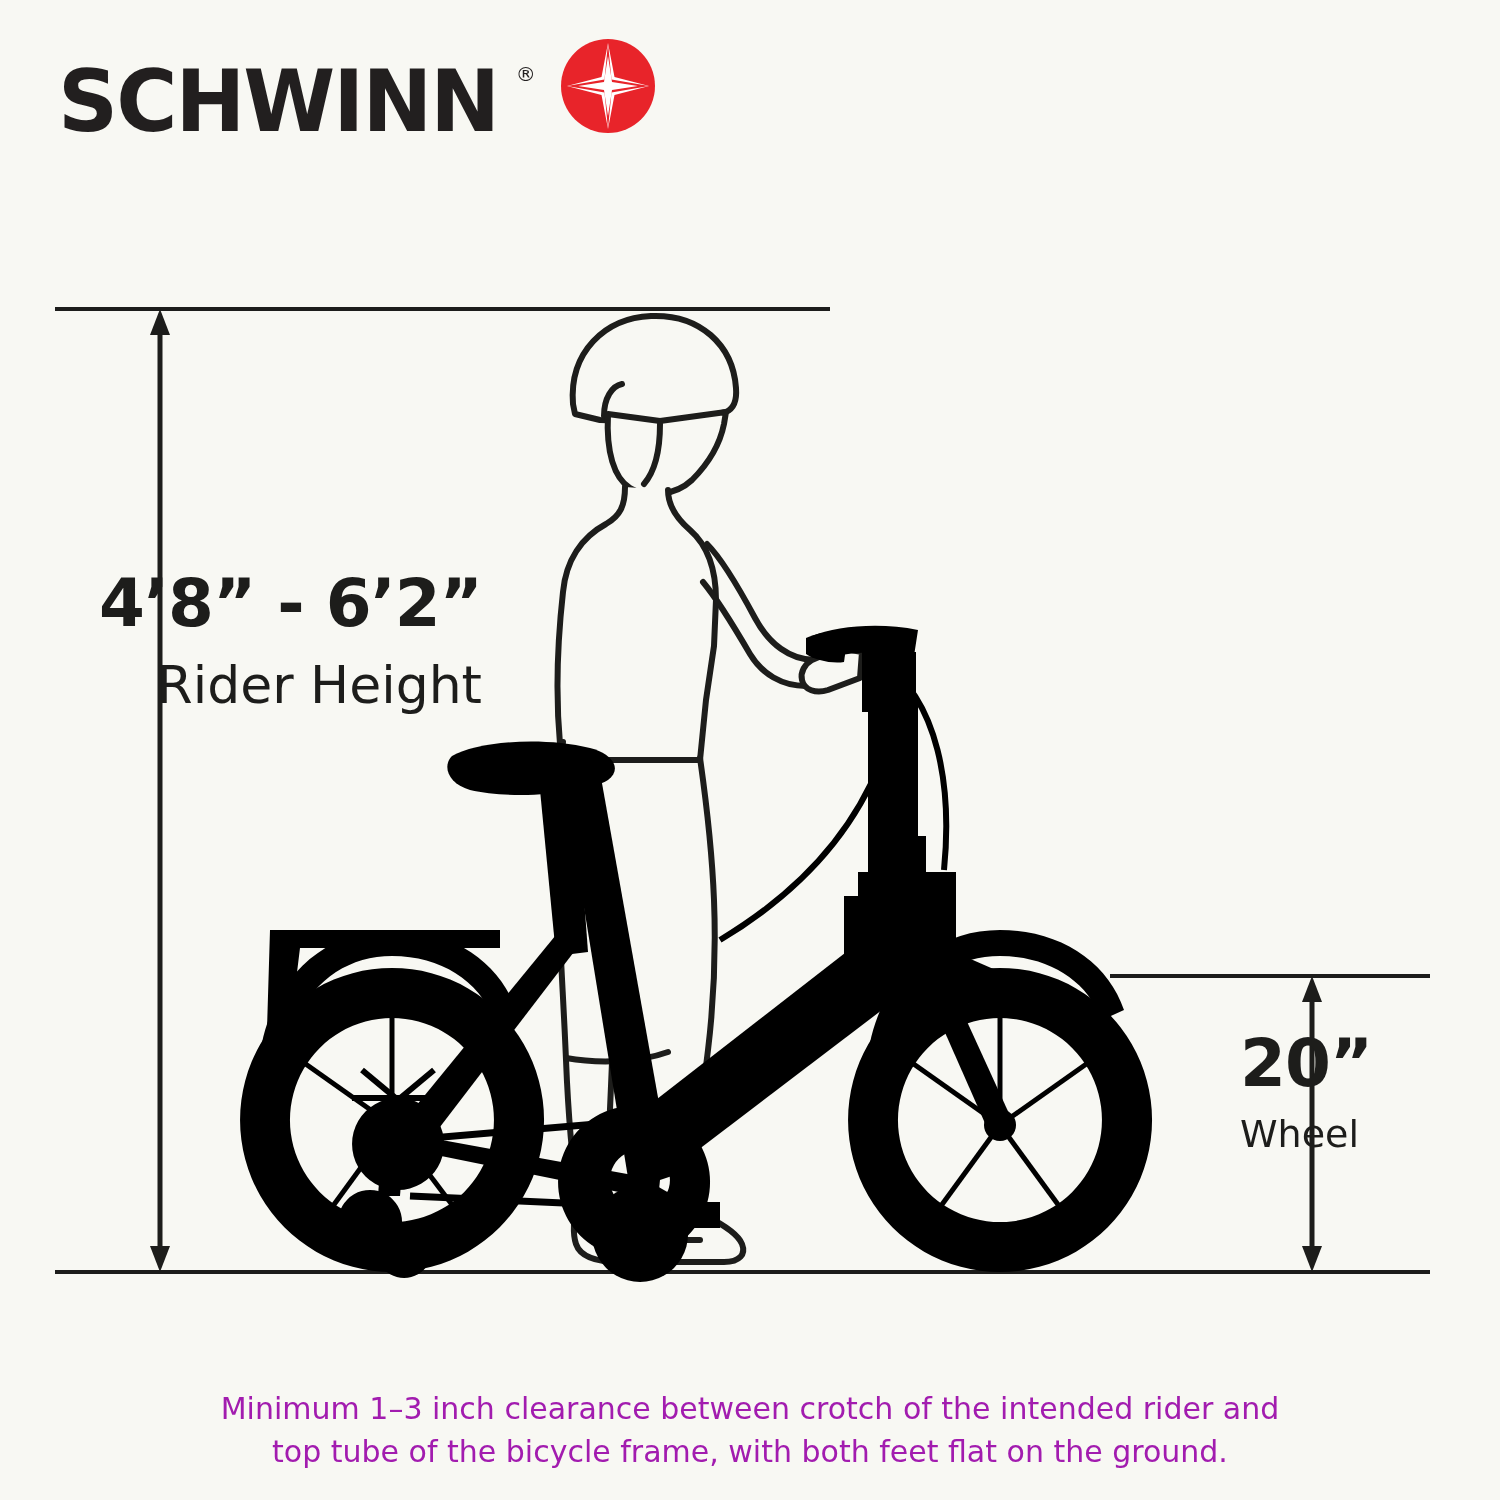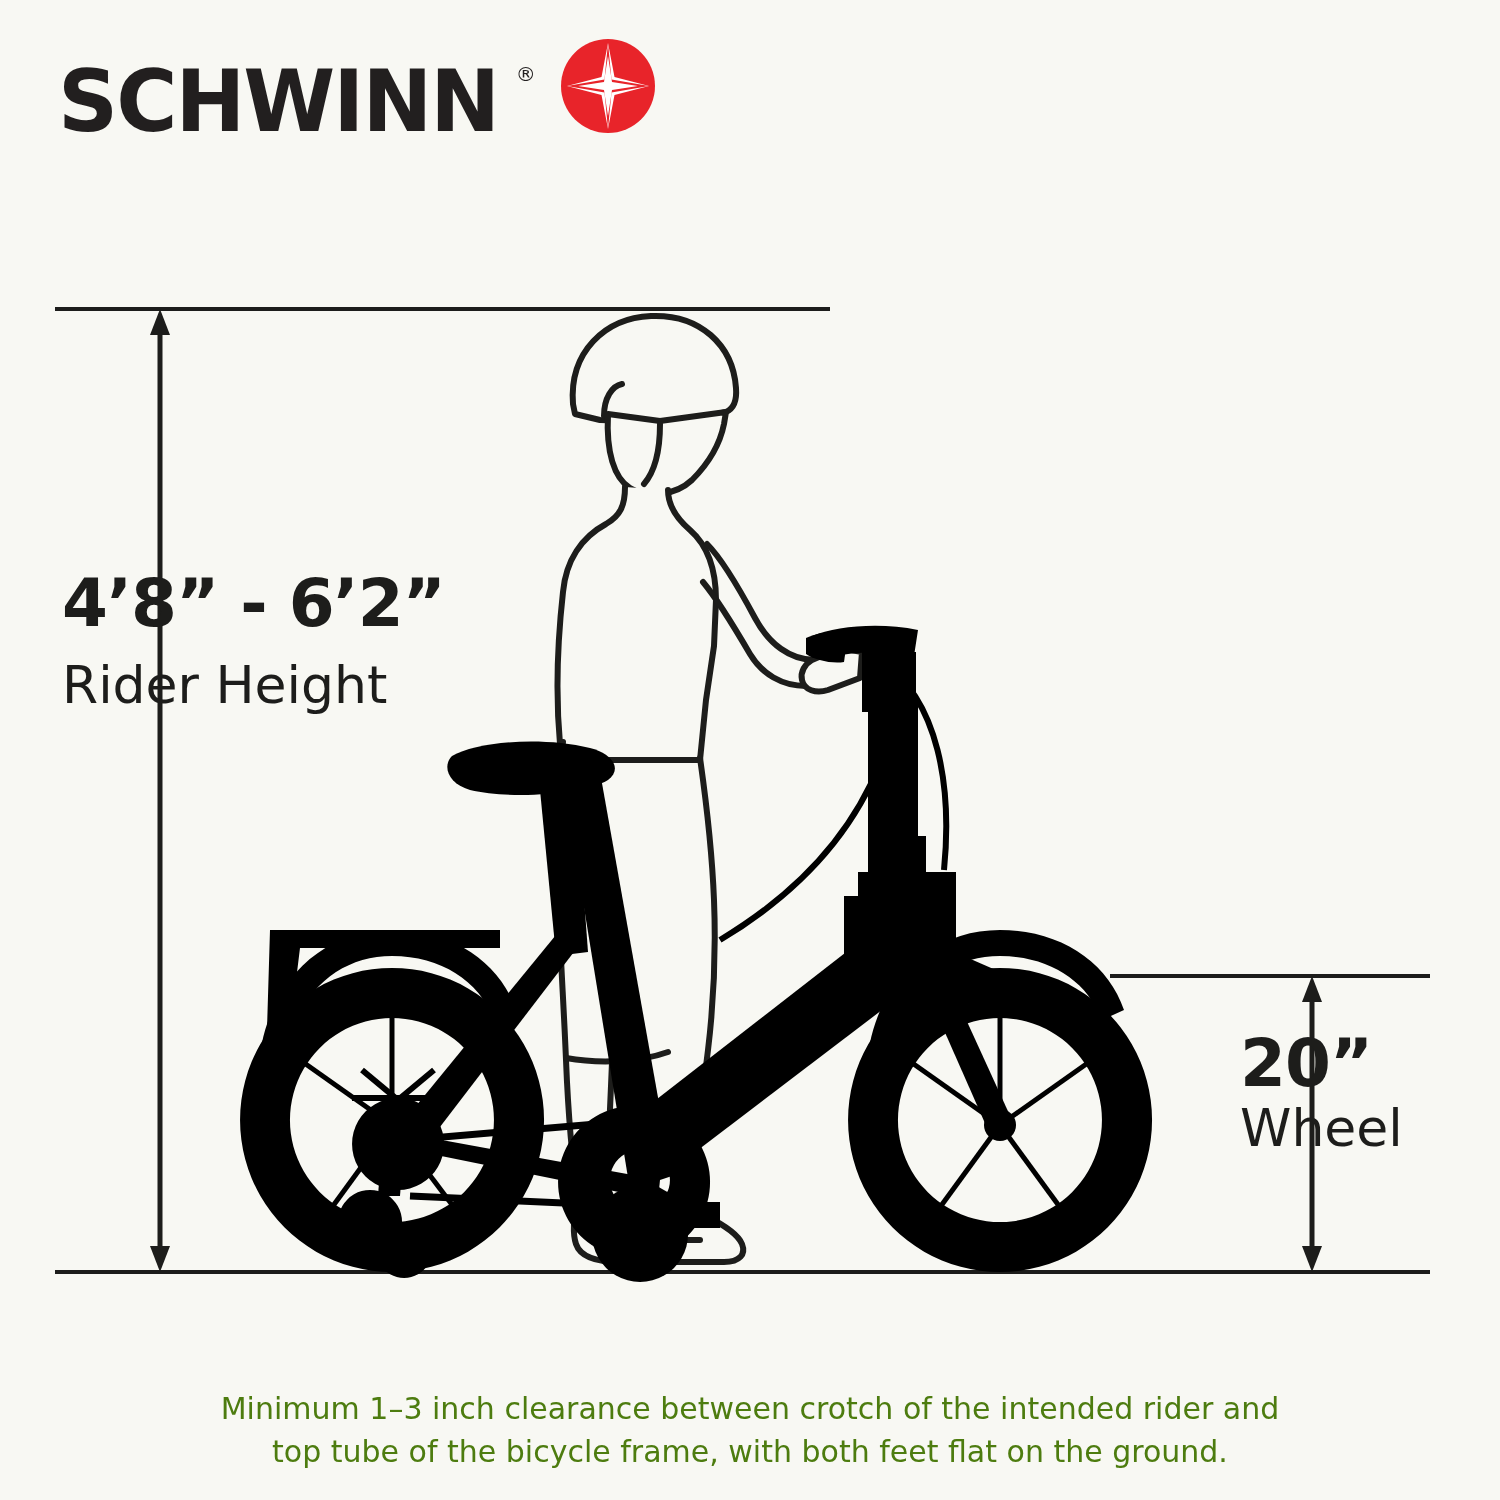--- a/index.html
+++ b/index.html
@@ -60,20 +60,21 @@
 
   
   .dim-label {
     position: absolute;
     color: #1d1d1b;
   }
   #rider-height-label {
     left: 62px;
     top: 570px;
     width: 420px;
+    text-align: right;
   }
   #rider-height-value {
     font-family: "DejaVu Sans", sans-serif;
     font-weight: 700;
     font-size: 66px;
     line-height: 1.02;
     letter-spacing: -1px;
   }
   #rider-height-caption {
     font-family: "DejaVu Sans", sans-serif;
@@ -90,36 +91,36 @@
   #wheel-value {
     font-family: "DejaVu Sans", sans-serif;
     font-weight: 700;
     font-size: 66px;
     line-height: 1.02;
     letter-spacing: -1px;
   }
   #wheel-caption {
     font-family: "DejaVu Sans", sans-serif;
     font-weight: 400;
-    font-size: 52px;
+    font-size: 38px;
     line-height: 1.12;
-    margin-top: 2px;
+    margin-top: 16px;
   }
 
   
   #footnote {
     position: absolute;
     left: 0;
     top: 1388px;
     width: 1500px;
     text-align: center;
     font-family: "DejaVu Sans", sans-serif;
     font-size: 30px;
     line-height: 1.42;
-    color: #4d7c0f;
+    color: #a21caf;
   }
   #footnote div { white-space: nowrap; }
 </style>
 </head>
 <body>
 
 <div id="page">
 
   <div id="brand">
     <span id="brand-wordmark">SCHWINN</span>

